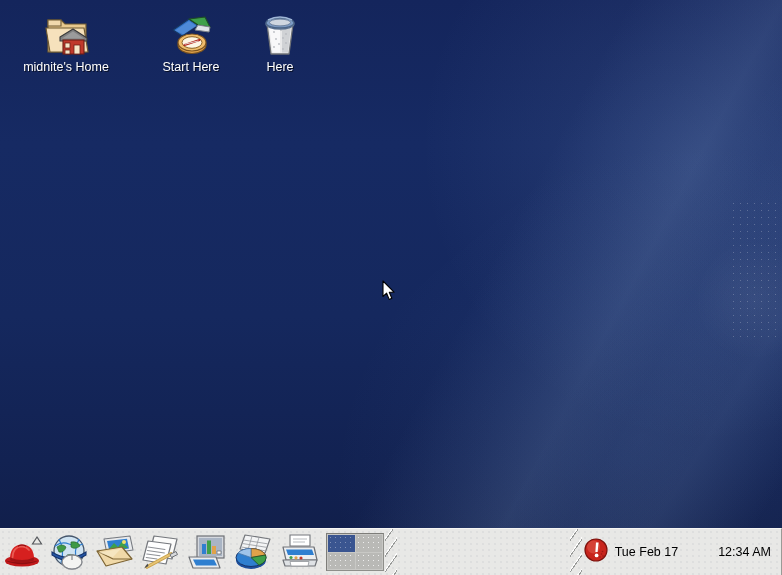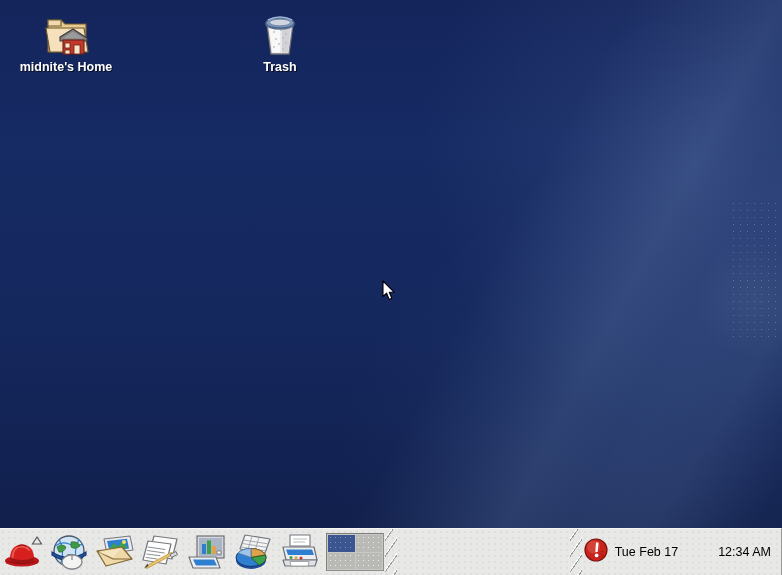--- a/index.html
+++ b/index.html
@@ -81,21 +81,20 @@
     align-items: flex-end;
     justify-content: center;
     margin-bottom: 2px;
   }
   .dicon .dlabel {
     display: inline-block;
     padding: 0 2px;
     line-height: 15px;
     text-shadow: 1px 1px 0 rgba(0,0,0,0.65);
     white-space: nowrap;
-    font-weight: bold;
   }
   #icon-home  { left: 11px;  top: 6px; }
   #icon-start { left: 136px; top: 6px; }
   #icon-trash { left: 225px; top: 6px; }
 
   
   #cursor { position: absolute; pointer-events: none; }
 
   
   #panel {
@@ -221,20 +220,39 @@
 
         <rect x="23" y="32" width="21" height="14" fill="#c0392b" stroke="#6d1f16" stroke-width="1.1"></rect>
         <rect x="25" y="35" width="5" height="5" fill="#f6e6c8" stroke="#6d1f16" stroke-width=".8"></rect>
         <rect x="34" y="37" width="6" height="9" fill="#f6e6c8" stroke="#6d1f16" stroke-width=".8"></rect>
         <rect x="25" y="42" width="5" height="4" fill="#f6e6c8" stroke="#6d1f16" stroke-width=".8"></rect>
       </svg>
     </div>
     <span class="dlabel">midnite's Home</span>
   </div>
 
+  <div class="dicon" id="icon-start">
+    <div class="glyph">
+      <svg width="52" height="50" viewBox="0 0 52 50">
+
+        <path d="M8 22 L24 11 L33 17 L17 28 Z" fill="#2f6fc4" stroke="#17365f" stroke-width="1.1" stroke-linejoin="round"></path>
+        <path d="M24 11 L40 9 L45 19 L33 17 Z" fill="#3fa04a" stroke="#1d4d24" stroke-width="1.1" stroke-linejoin="round"></path>
+        <path d="M33 17 L45 19 L44 24 L30 22 Z" fill="#dfe3e8" stroke="#7d838b" stroke-width="1"></path>
+        <path d="M10 22.5 L24 13 L31.5 18 L18.5 26.5 Z" fill="#5a93dd" opacity=".75"></path>
+
+        <ellipse cx="27" cy="37" rx="14" ry="8.5" fill="#e0a24a" stroke="#7a5320" stroke-width="1.2"></ellipse>
+        <ellipse cx="27" cy="34.5" rx="14" ry="8.5" fill="#f0bd6c" stroke="#7a5320" stroke-width="1.2"></ellipse>
+        <ellipse cx="27" cy="34.5" rx="10" ry="5.8" fill="#fdf6e6" stroke="#8b6327" stroke-width="1"></ellipse>
+
+        <path d="M19.5 37 L34.5 32" stroke="#b32118" stroke-width="2.1" stroke-linecap="round"></path>
+        <path d="M20 36.2 L33 33" stroke="#e8e8e8" stroke-width=".9" stroke-linecap="round"></path>
+      </svg>
+    </div>
+    <span class="dlabel">Start Here</span>
+  </div>
 
   <div class="dicon" id="icon-trash">
     <div class="glyph">
       <svg width="52" height="50" viewBox="0 0 52 50">
 
         <path d="M13 16 L17 46 L35 46 L39 16 Z" fill="#e9e9ea" stroke="#6f7276" stroke-width="1.3" stroke-linejoin="round"></path>
         <path d="M15 17 L18.5 44.5 L26 44.5 L26 17 Z" fill="#fbfbfc" opacity=".8"></path>
         <path d="M28 17 L28 44.5 L34 44.5 L37 17 Z" fill="#c7c9cd" opacity=".75"></path>
 
         <g fill="#b9bcc2">
@@ -248,21 +266,21 @@
             <circle cx="20" cy="39" r=".9"></circle>
             <circle cx="29" cy="41" r=".9"></circle>
         </g>
 
         <ellipse cx="26" cy="16" rx="14" ry="5" fill="#dfe1e4" stroke="#5f7391" stroke-width="1.3"></ellipse>
         <ellipse cx="26" cy="15" rx="14" ry="5" fill="#7d9bc4" stroke="#4a6486" stroke-width="1.3"></ellipse>
         <ellipse cx="26" cy="14.5" rx="10.5" ry="3.4" fill="#cfd6e0" stroke="#6c819e" stroke-width="1"></ellipse>
         <path d="M14 12 Q26 6 38 12" fill="none" stroke="#9fb6d6" stroke-width="1.4"></path>
       </svg>
     </div>
-    <span class="dlabel">Trash</span>
+    <span class="dlabel">Here</span>
   </div>
 
   <div id="cursor" style="left:381px; top:280px;">
     <svg width="16" height="22" viewBox="0 0 16 22">
       <path d="M2 1 L2 16.5 L5.6 13.2 L8.2 19.4 L10.8 18.2 L8.3 12.3 L13 12.2 Z" fill="#ffffff" stroke="#000000" stroke-width="1.1" stroke-linejoin="round"></path>
     </svg>
   </div>
 
   <div id="panel">
 

